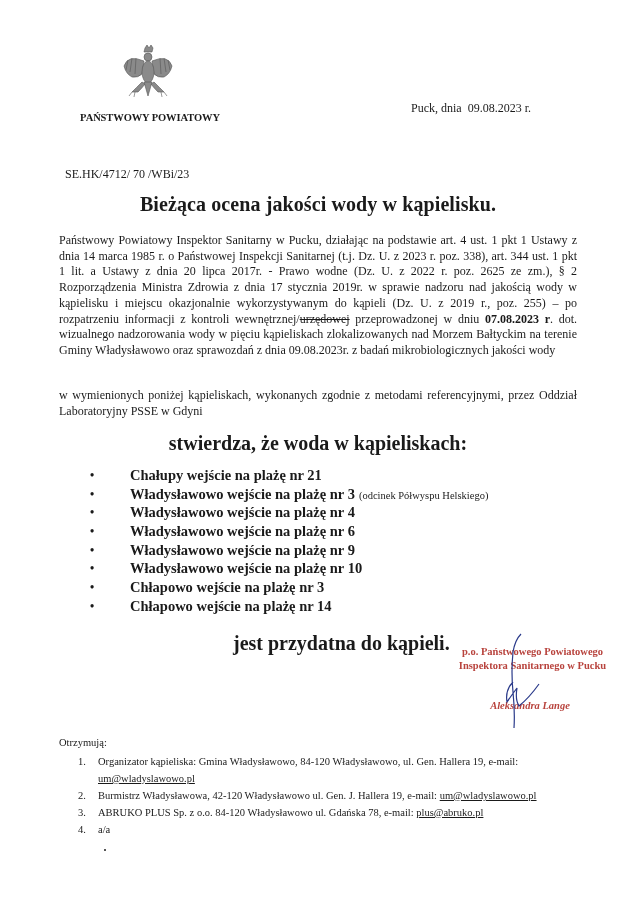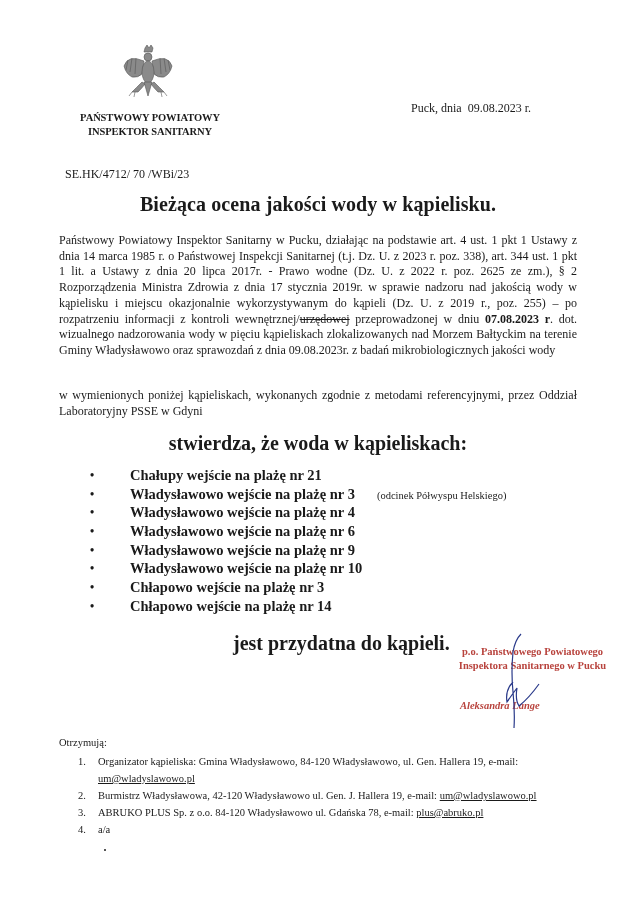--- a/index.html
+++ b/index.html
@@ -19,25 +19,25 @@
   .para { left: 59px; width: 518px; font-size: 12px; line-height: 15.7px; text-align: justify; }
   .para1 { top: 233px; }
   .para2 { top: 388px; }
   .strike { text-decoration: line-through; }
   .subtitle { left: 0; width: 636px; top: 432px; text-align: center;
     font-weight: bold; font-size: 20px; padding-left: 0; box-sizing: border-box; }
   .beaches { left: 90px; top: 466px; margin: 0; padding: 0; list-style: none; }
   .beaches li { position: relative; height: 18.7px; font-weight: bold; font-size: 14.5px;
     line-height: 18.7px; padding-left: 40px; white-space: nowrap; }
   .beaches li .bullet { position: absolute; left: 0; top: 0; font-size: 12px; }
-  .beaches li .note { font-weight: normal; font-size: 10.5px; margin-left: 22px; }
+  .beaches li .note { font-weight: normal; font-size: 10.5px; margin-left: 4px; }
   .verdict { left: 233px; top: 632px; font-weight: bold; font-size: 20px; }
   .sig-block { left: 445px; top: 645px; width: 175px; text-align: center;
     color: #b8433d; font-weight: bold; font-size: 10.5px; line-height: 13.5px; }
-  .sig-name { left: 460px; top: 700px; width: 140px; text-align: left;
+  .sig-name { left: 460px; top: 700px; width: 140px; text-align: center;
     color: #b8433d; font-weight: bold; font-style: italic; font-size: 10.5px; }
   .signature { left: 455px; top: 632px; width: 90px; height: 100px; }
   .recipients-label { left: 59px; top: 737px; font-size: 10.5px; }
   .recipients { left: 70px; top: 753px; margin: 0; padding: 0; list-style: none; width: 500px; }
   .recipients li { position: relative; font-size: 10.5px; line-height: 17px; padding-left: 28px; }
   .recipients li .num { position: absolute; left: 8px; top: 0; }
   .recipients li .email { text-decoration: underline; }
   .dot { left: 104px; top: 849px; width: 2px; height: 2px; background: #555; }
 </style>
 </head>
@@ -55,21 +55,20 @@
       <path d="M24 38 Q18 44 14 48 L20 48 Q24 44 27 40 Z"></path>
       <path d="M36 38 Q42 44 46 48 L40 48 Q36 44 33 40 Z"></path>
       <path d="M26 38 L30 52 L34 38 Z"></path>
       <path d="M14 48 L11 52 M17 48 L16 53 M46 48 L49 52 M43 48 L44 53" fill="none"></path>
     </g>
   </svg>
 </div>
 
 <div class="abs issuer">
   <div>PAŃSTWOWY POWIATOWY</div>
-  <div>INSPEKTOR SANITARNY</div>
 </div>
 
 <div class="abs place-date">
   <span>Puck, dnia</span><span class="date">09.08.2023 r.</span>
 </div>
 
 <div class="abs ref">SE.HK/4712/ 70 /WBi/23</div>
 
 <div class="abs title">Bieżąca ocena jakości wody w kąpielisku.</div>
 

